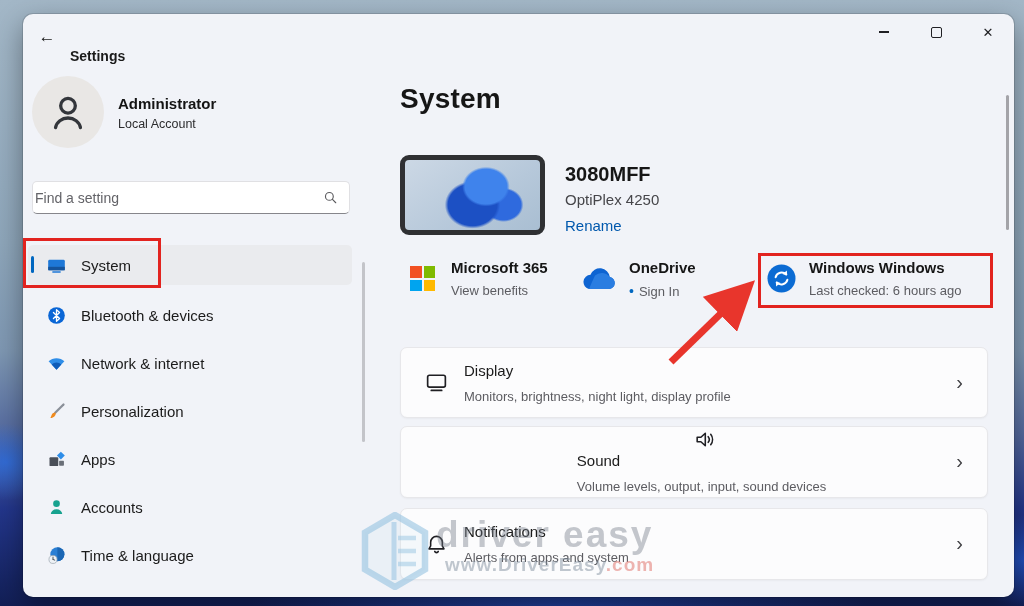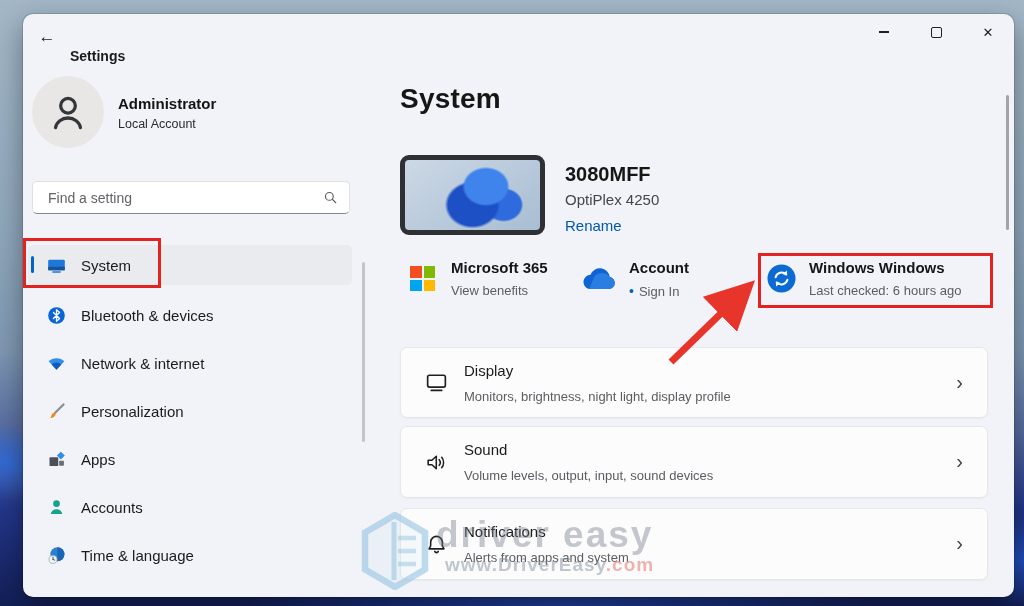--- a/index.html
+++ b/index.html
@@ -27,21 +27,21 @@
   .min-bar{width:10px;height:1.5px;background:#202024;display:block;}
   .max-box{width:9px;height:9px;border:1.4px solid #202024;border-radius:2px;display:block;}
   .close-x{font-size:13px;}
   
   .avatar{left:9px;top:62px;width:72px;height:72px;border-radius:50%;background:#e9e7e5;
     display:flex;align-items:center;justify-content:center;}
   .user-name{left:95px;top:81px;font-size:15px;font-weight:700;color:#141414;}
   .user-type{left:95px;top:103px;font-size:12.5px;color:#2c2c2e;}
   .searchbox{left:9px;top:167px;width:318px;height:33px;background:#fff;border:1px solid #e0e0e3;
     border-bottom:1px solid #86868b;border-radius:5px;display:flex;align-items:center;box-sizing:border-box;}
-  .searchbox input{flex:1;border:none;outline:none;background:transparent;margin-left:13px;
+  .searchbox input{flex:1;border:none;outline:none;background:transparent;
     font-size:14px;color:#4c1d95;font-family:"Liberation Sans",sans-serif;}
   .searchbox input::placeholder{color:#636368;}
   .search-ic{margin-right:11px;width:15px;height:15px;flex:0 0 auto;}
   .side-item{left:5px;width:324px;height:40px;display:flex;align-items:center;gap:14px;
     padding-left:18px;border-radius:5px;box-sizing:border-box;cursor:pointer;color:#1b1b1b;font-size:15px;}
   .side-item.selected{background:#eaebee;}
   .sel-bar{position:absolute;left:3px;top:11px;width:3px;height:17px;border-radius:2px;background:#0067c0;}
   .side-ic{width:21px;height:21px;flex:0 0 auto;}
   .side-scroll{left:339px;top:248px;width:3px;height:180px;background:#9d9da3;opacity:.55;border-radius:2px;cursor:pointer;}
   
@@ -183,21 +183,21 @@
     <span style="background:#00a4ef"></span>
     <span style="background:#ffb900"></span>
   </div>
   <div class="abs ql-title" style="left:428px;top:245px;">Microsoft 365</div>
   <div class="abs ql-sub" style="left:428px;top:269px;">View benefits</div>
 
   <svg class="abs" style="left:556px;top:254px;" width="40" height="26" viewBox="0 0 40 26">
     <path d="M10 21 h20 a6 6 0 0 0 .8-11.9 A10 10 0 0 0 11.5 6.8 7.2 7.2 0 0 0 10 21 Z" fill="#0e64d2"></path>
     <path d="M10 21 h20 a6 6 0 0 0 .8-11.9 A10 10 0 0 0 16 7.5 L13 14 Z" fill="#2a7de1"></path>
   </svg>
-  <div class="abs ql-title" style="left:606px;top:245px;">Account</div>
+  <div class="abs ql-title" style="left:606px;top:245px;">OneDrive</div>
   <div class="abs ql-sub" style="left:606px;top:269px;"><span class="bullet">•</span><span>Sign In</span></div>
 
   <svg class="abs" style="left:744px;top:250px;" width="29" height="29" viewBox="0 0 29 29">
     <circle cx="14.5" cy="14.5" r="14" fill="#0b6bd3"></circle>
     <path d="M8.6 13.2 a6.2 6.2 0 0 1 10.6-2.6" fill="none" stroke="#fff" stroke-width="2" stroke-linecap="round"></path>
     <path d="M20.4 15.8 a6.2 6.2 0 0 1 -10.6 2.6" fill="none" stroke="#fff" stroke-width="2" stroke-linecap="round"></path>
     <path d="M19.8 6.4 L20.2 11 L15.7 10.2 Z" fill="#fff"></path>
     <path d="M9.2 22.6 L8.8 18 L13.3 18.8 Z" fill="#fff"></path>
   </svg>
   <div class="abs ql-title" style="left:786px;top:245px;">Windows Windows</div>
@@ -208,21 +208,21 @@
       <rect x="3.5" y="5" width="17" height="11.5" rx="1.8" fill="none" stroke="#1f1f23" stroke-width="1.6"></rect>
       <line x1="7" y1="19.6" x2="17" y2="19.6" stroke="#1f1f23" stroke-width="1.6" stroke-linecap="round"></line>
     </svg>
     <div class="ctext">
       <span class="ctitle">Display</span>
       <span class="csub">Monitors, brightness, night light, display profile</span>
     </div>
     <span class="chev">›</span>
   </div>
 
-  <div class="abs card" style="top:412px;height:72px;">
+  <div class="abs card" style="top:412px;height:72px;flex-direction:column;">
     <svg class="cicon" viewBox="0 0 24 24">
       <path d="M4 9.8 h3.6 L11.8 6 v12 L7.6 14.2 H4 Z" fill="none" stroke="#1f1f23" stroke-width="1.5" stroke-linejoin="round"></path>
       <path d="M14.6 9.3 a4.3 4.3 0 0 1 0 5.4" fill="none" stroke="#1f1f23" stroke-width="1.5" stroke-linecap="round"></path>
       <path d="M17 7 a8 8 0 0 1 0 10" fill="none" stroke="#1f1f23" stroke-width="1.5" stroke-linecap="round"></path>
     </svg>
     <div class="ctext">
       <span class="ctitle">Sound</span>
       <span class="csub">Volume levels, output, input, sound devices</span>
     </div>
     <span class="chev">›</span>

